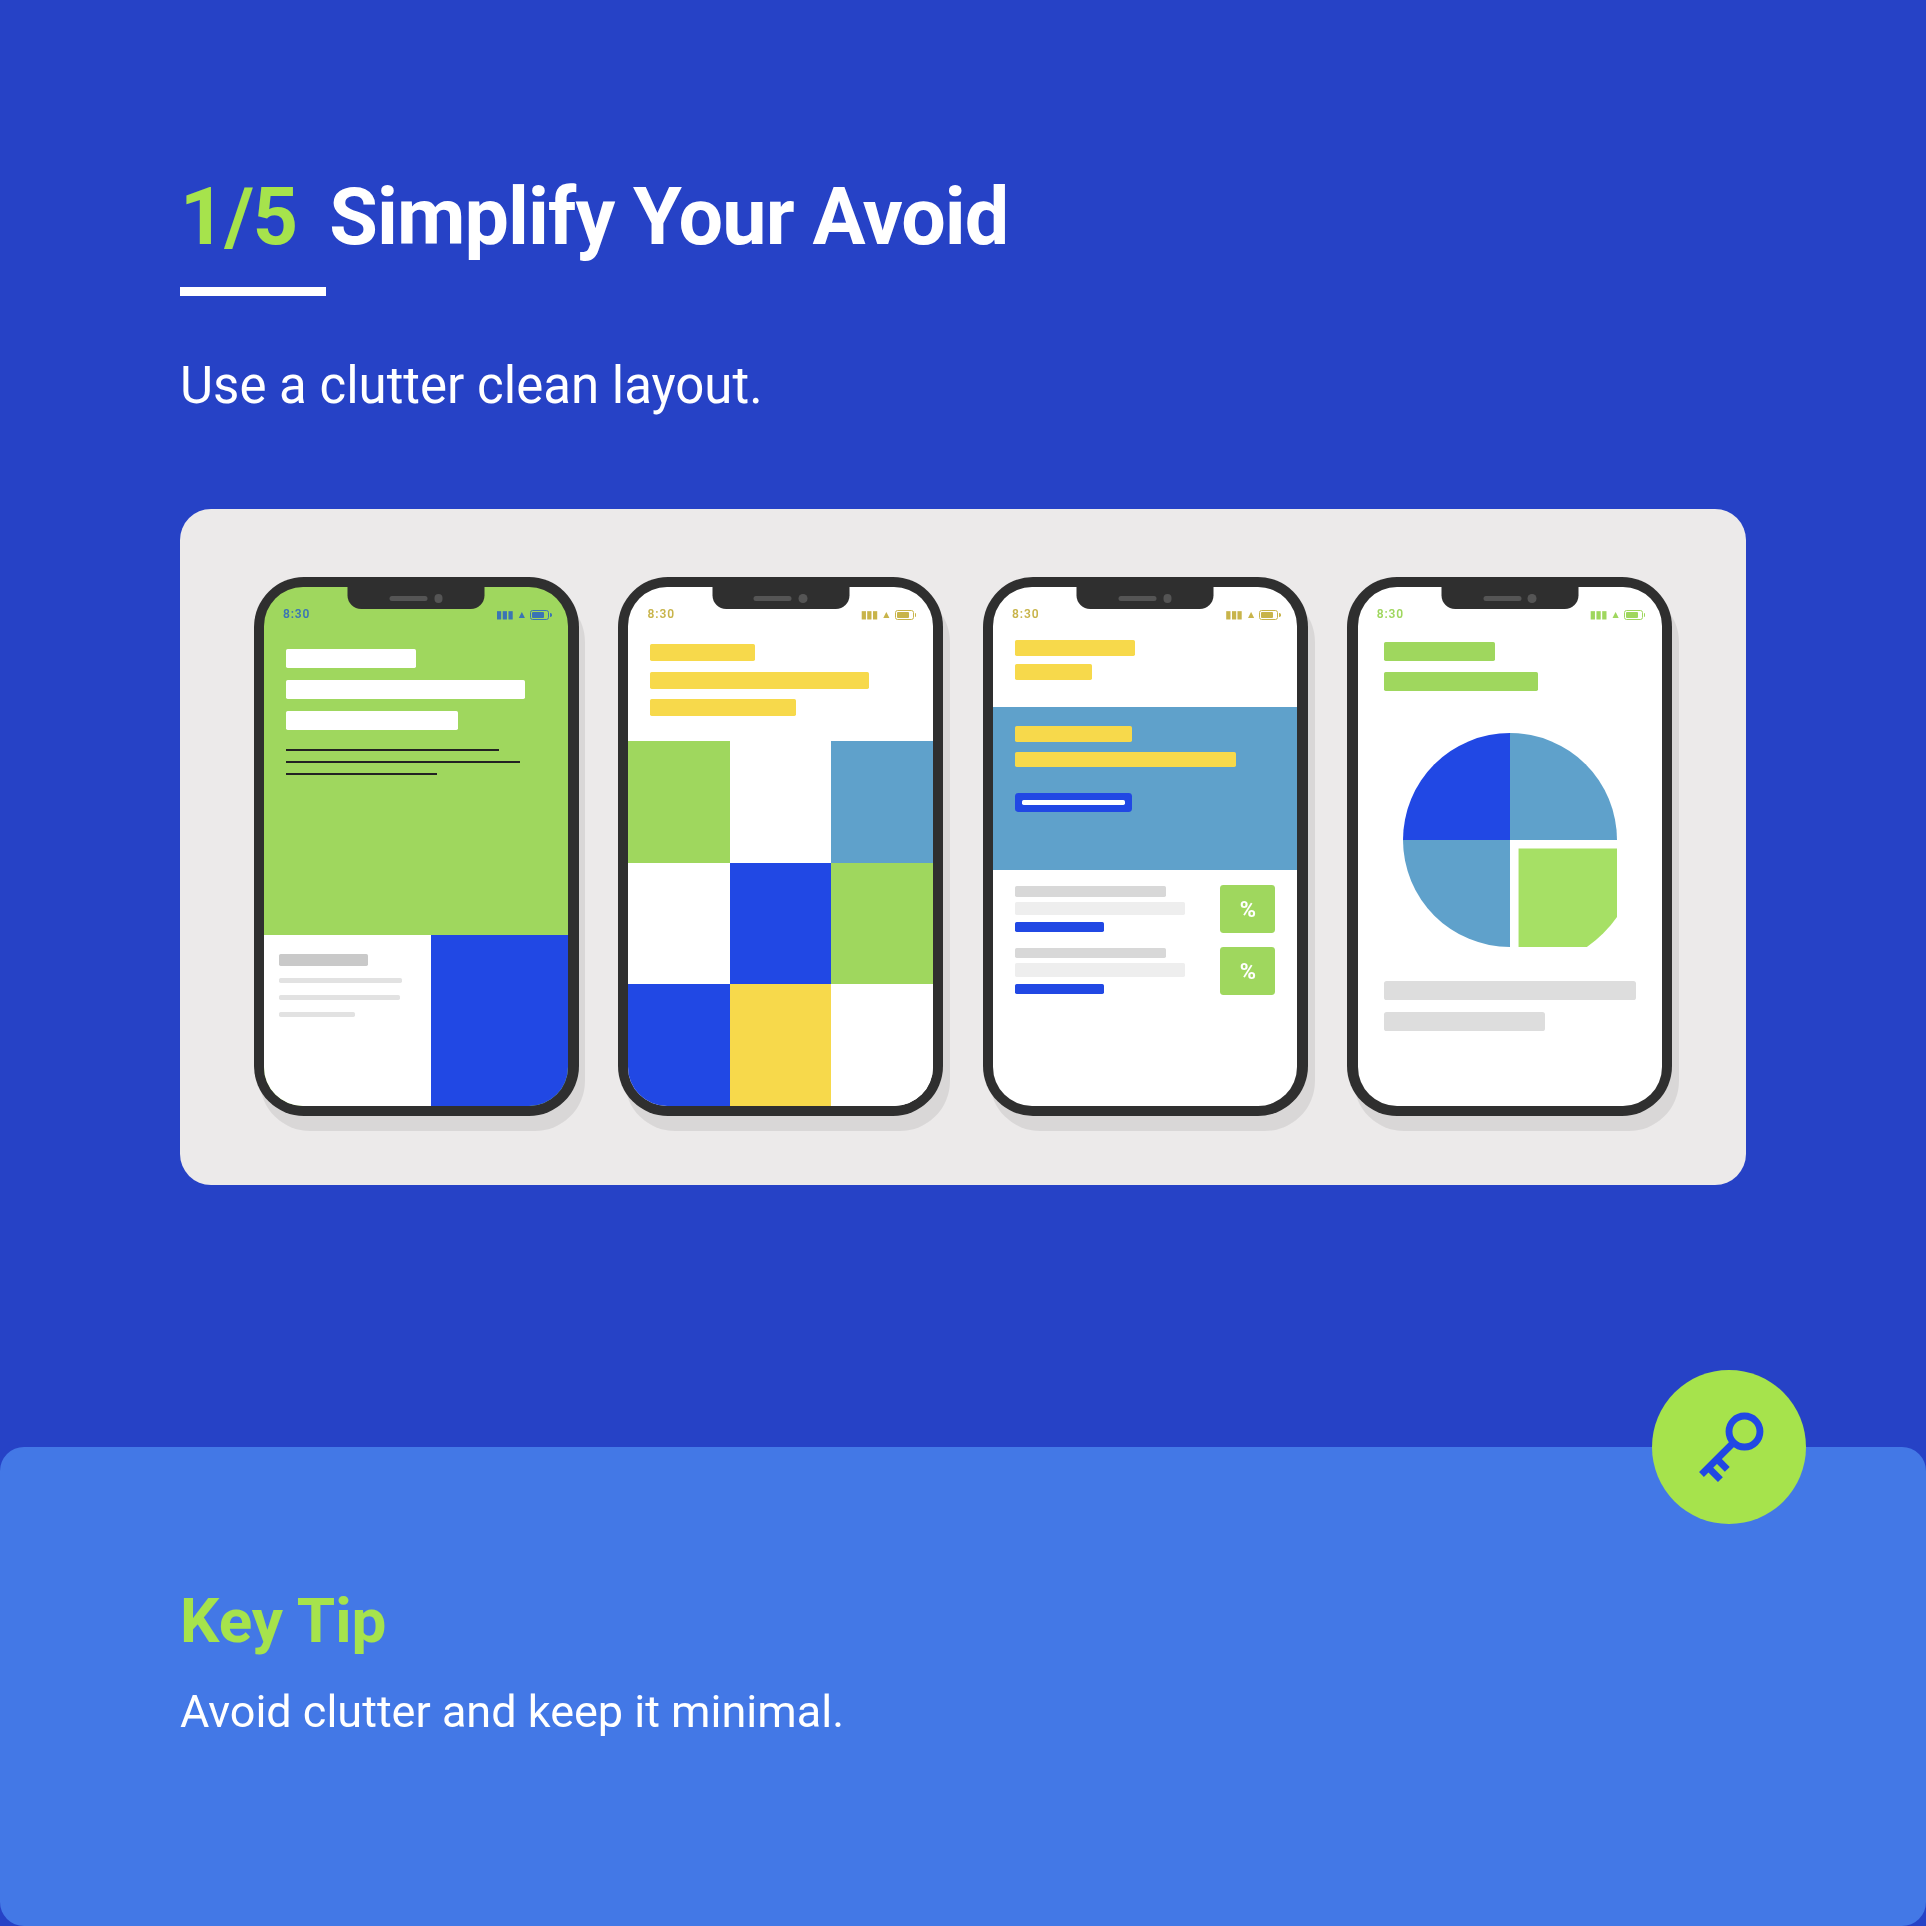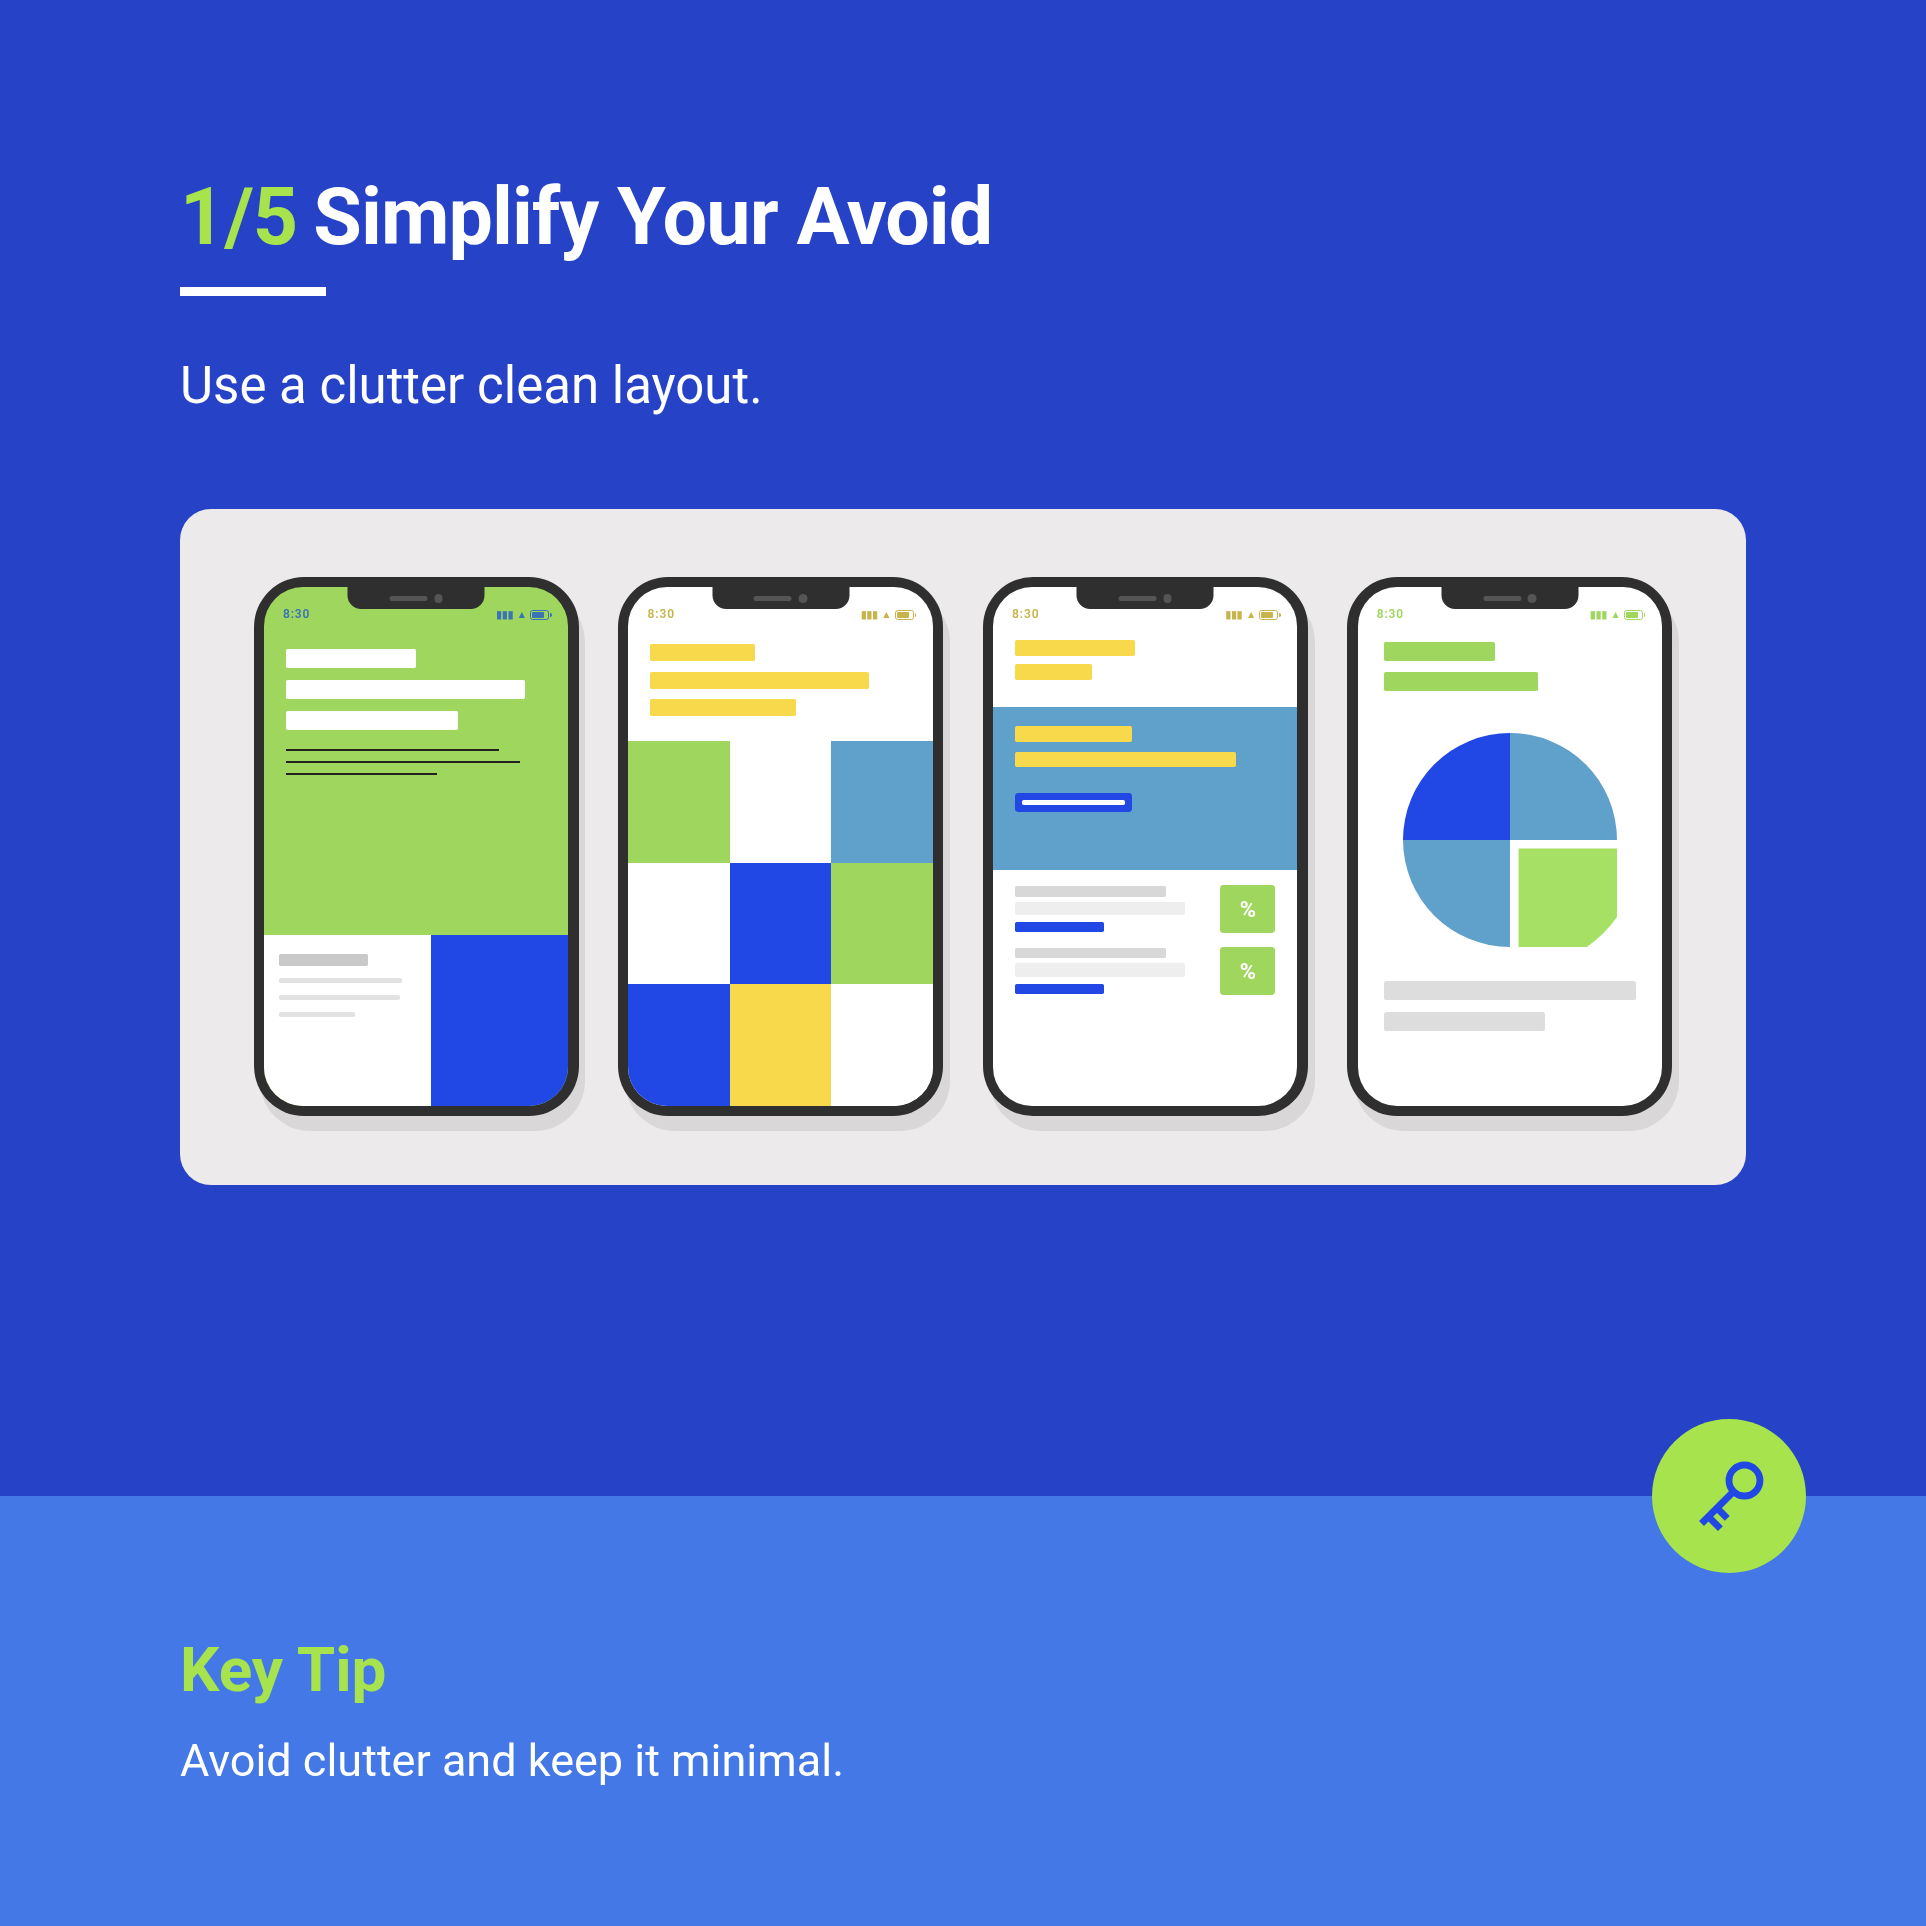--- a/index.html
+++ b/index.html
@@ -10,21 +10,21 @@
     background: #2642c6;
     position: relative;
     overflow: hidden;
   }
   .top-section {
     padding: 171px 180px 0 180px;
   }
   .heading-line {
     display: flex;
     align-items: baseline;
-    gap: 16px;
+    gap: 32px;
     text-align: center;
   }
   .page-num {
     color: #a6e34c;
     font-weight: 700;
     font-size: 79px;
     letter-spacing: -0.9px;
   }
   .heading-text {
     color: #ffffff;
@@ -195,23 +195,24 @@
   .s4-pie { position:absolute; top:146px; left:50%; transform:translateX(-50%); width:214px; height:214px; }
   .s4-foot { position:absolute; left:26px; right:26px; top:394px; display:flex; flex-direction:column; gap:12px;}
   .s4-foot .bar { background:#dddddd; border-radius:2.6px; }
   .s4-foot .bar1{ height:19px; width:100%; }
   .s4-foot .bar2{ height:19px; width:64%; }
 
   
   .bottom-panel {
     position: absolute;
     left: 0; right: 0; bottom: 0;
-    height: 430px;
+    height: 479px;
     background: #4378e6;
     padding: 137px 180px 0 180px;
+    border-radius: 24px;
   }
   .key-tip-title {
     color: #a6e34c;
     font-weight: 700;
     font-size: 62px;
   }
   .key-tip-text {
     color: #ffffff;
     font-size: 45px;
     margin-top: 28px;

